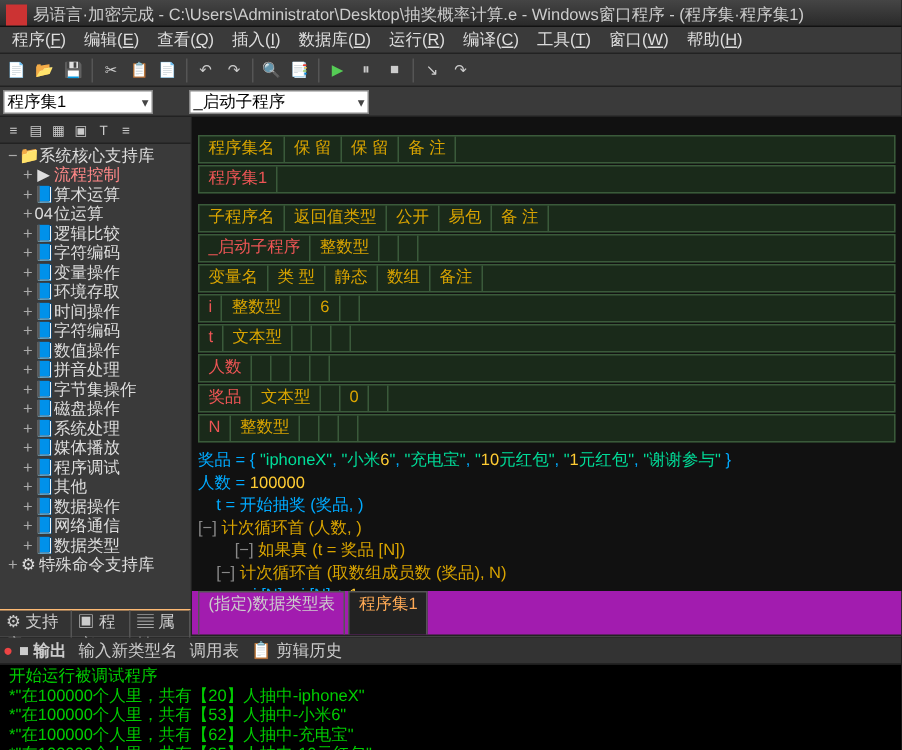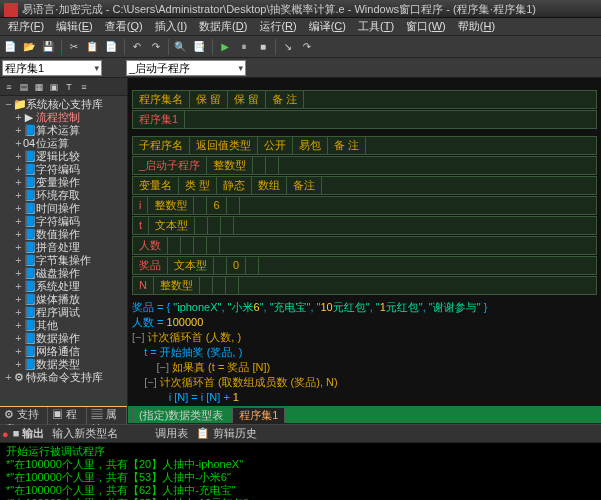--- a/index.html
+++ b/index.html
@@ -19,21 +19,21 @@
 .lefttb{height:18px;background:#333;border-bottom:1px solid #222;display:flex;align-items:center;gap:1px;padding:0 2px}
 .lefttb .tbtn{width:14px;height:14px;font-size:9px}
 .tree{flex:1;overflow:auto;background:#3a3a3a;color:#ddd;padding:2px;font-size:10px;line-height:13px}
 .ti{white-space:nowrap;padding:0 0 0 2px}
 .ti .exp{display:inline-block;width:9px;color:#aaa;text-align:center}
 .ti .ico{display:inline-block;width:12px;text-align:center;margin-right:1px}
 .ti.d1{padding-left:12px}
 .lefttabs{height:18px;background:#333;border-top:1px solid #fdba74;display:flex;align-items:flex-start;font-size:10px;color:#ccc}
 .ltab{padding:0 4px;border-right:1px solid #555;cursor:pointer}
 .rightpane{flex:1;background:#111;display:flex;flex-direction:column}
-.tabstrip{height:18px;background:#15803d;border-bottom:1px solid #222;display:flex;align-items:center;color:#ccc;padding-left:4px;font-size:10px}
+.tabstrip{height:30px;background:#a21caf;border-bottom:1px solid #222;display:flex;color:#ccc;padding-left:4px;font-size:10px}
 .tab{padding:0 6px;border:1px solid #555;border-bottom:none;margin-right:2px;cursor:pointer}
 .tab.sel{background:#222;color:#fa5}
 .editor{flex:1;overflow:auto;background:#111;padding:12px 4px;font-family:"Consolas","SimSun",monospace;font-size:11px;line-height:15px}
 .hdr-row{display:flex;border:1px solid #3a5a3a;background:#1a2a1a;margin-bottom:1px}
 .hdr-row span{padding:1px 6px;border-right:1px solid #3a5a3a;color:#d9a400}
 .hdr-row.red span.n{color:#e55}
 .cline{white-space:pre;color:#0af}
 .kw{color:#d9a400}
 .str{color:#0d9}
 .num{color:#fc3}
@@ -197,38 +197,38 @@
         <div class="hdr-row red">
           <span class="n">N</span>
           <span>整数型</span>
           <span></span>
           <span></span>
           <span></span>
         </div>
         <div style="height: 4px;"></div>
         <div class="cline">奖品 = { <span class="str">"iphoneX"</span>, <span class="str">"小米<span class="num">6</span>"</span>, <span class="str">"充电宝"</span>, <span class="str">"<span class="num">10</span>元红包"</span>, <span class="str">"<span class="num">1</span>元红包"</span>, <span class="str">"谢谢参与"</span> }</div>
         <div class="cline">人数 = <span class="num">100000</span></div>
+        <div class="cline">    t = 开始抽奖 (奖品, )</div>
         <div class="cline"><span style="color:#888">[−] </span><span class="kw">计次循环首 (人数, )</span></div>
-        <div class="cline">    t = 开始抽奖 (奖品, )</div>
         <div class="cline">        <span style="color:#888">[−] </span><span class="kw">如果真 (t = 奖品 [N])</span></div>
         <div class="cline">    <span style="color:#888">[−] </span><span class="kw">计次循环首 (取数组成员数 (奖品), N)</span></div>
         <div class="cline">            i [N] = i [N] + <span class="num">1</span></div>
         <div class="cline">            <span class="kw">跳出循环 ()</span></div>
       </div>
     <div class="tabstrip" id="tabstrip">
         <div class="tab">(指定)数据类型表</div>
         <div class="tab sel">程序集1</div>
       </div>
   </div>
 </div>
 
 <div class="output">
   <div class="outtb" id="outtb">
     <span style="color:#e44">●</span>
-    <span id="outtb-items"><span style="margin-right: 8px; font-weight: bold;">■ 输出</span><span style="margin-right: 8px; font-family: Liberation Serif, serif;">输入新类型名</span><span style="margin-right: 8px; margin-left: 29px;">调用表</span><span style="margin-right: 8px;">📋 剪辑历史</span></span>
+    <span id="outtb-items"><span style="margin-right: 8px; font-weight: bold;">■ 输出</span><span style="margin-right: 8px; font-family: Liberation Serif, serif;">输入新类型名</span><span style="margin-right: 8px;">调用表</span><span style="margin-right: 8px;">📋 剪辑历史</span></span>
   </div>
   <div class="outbody" id="outbody">
       <div class="q">开始运行被调试程序</div>
       <div class="q">*"在100000个人里，共有【20】人抽中-iphoneX"</div>
       <div class="q">*"在100000个人里，共有【53】人抽中-小米6"</div>
       <div class="q">*"在100000个人里，共有【62】人抽中-充电宝"</div>
       <div class="q">*"在100000个人里，共有【85】人抽中-10元红包"</div>
     </div>
 </div>
 

